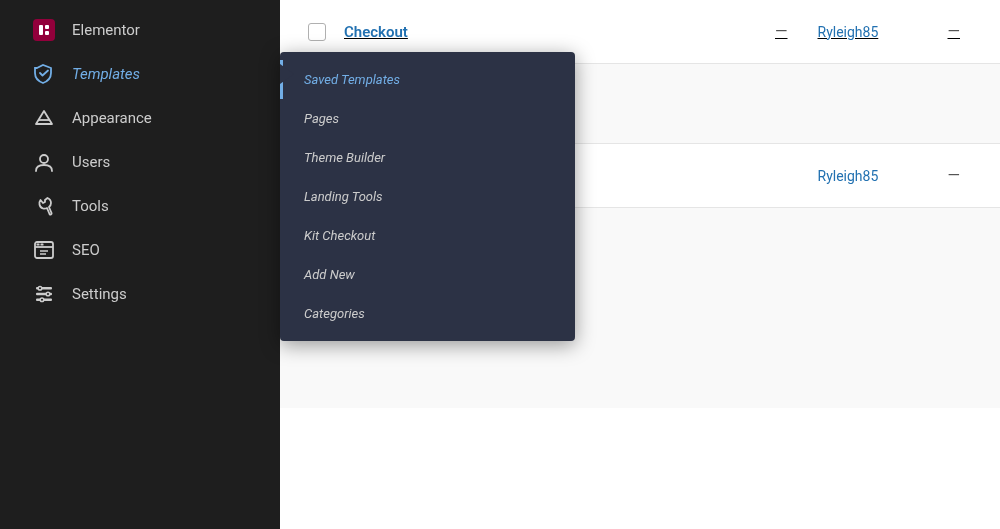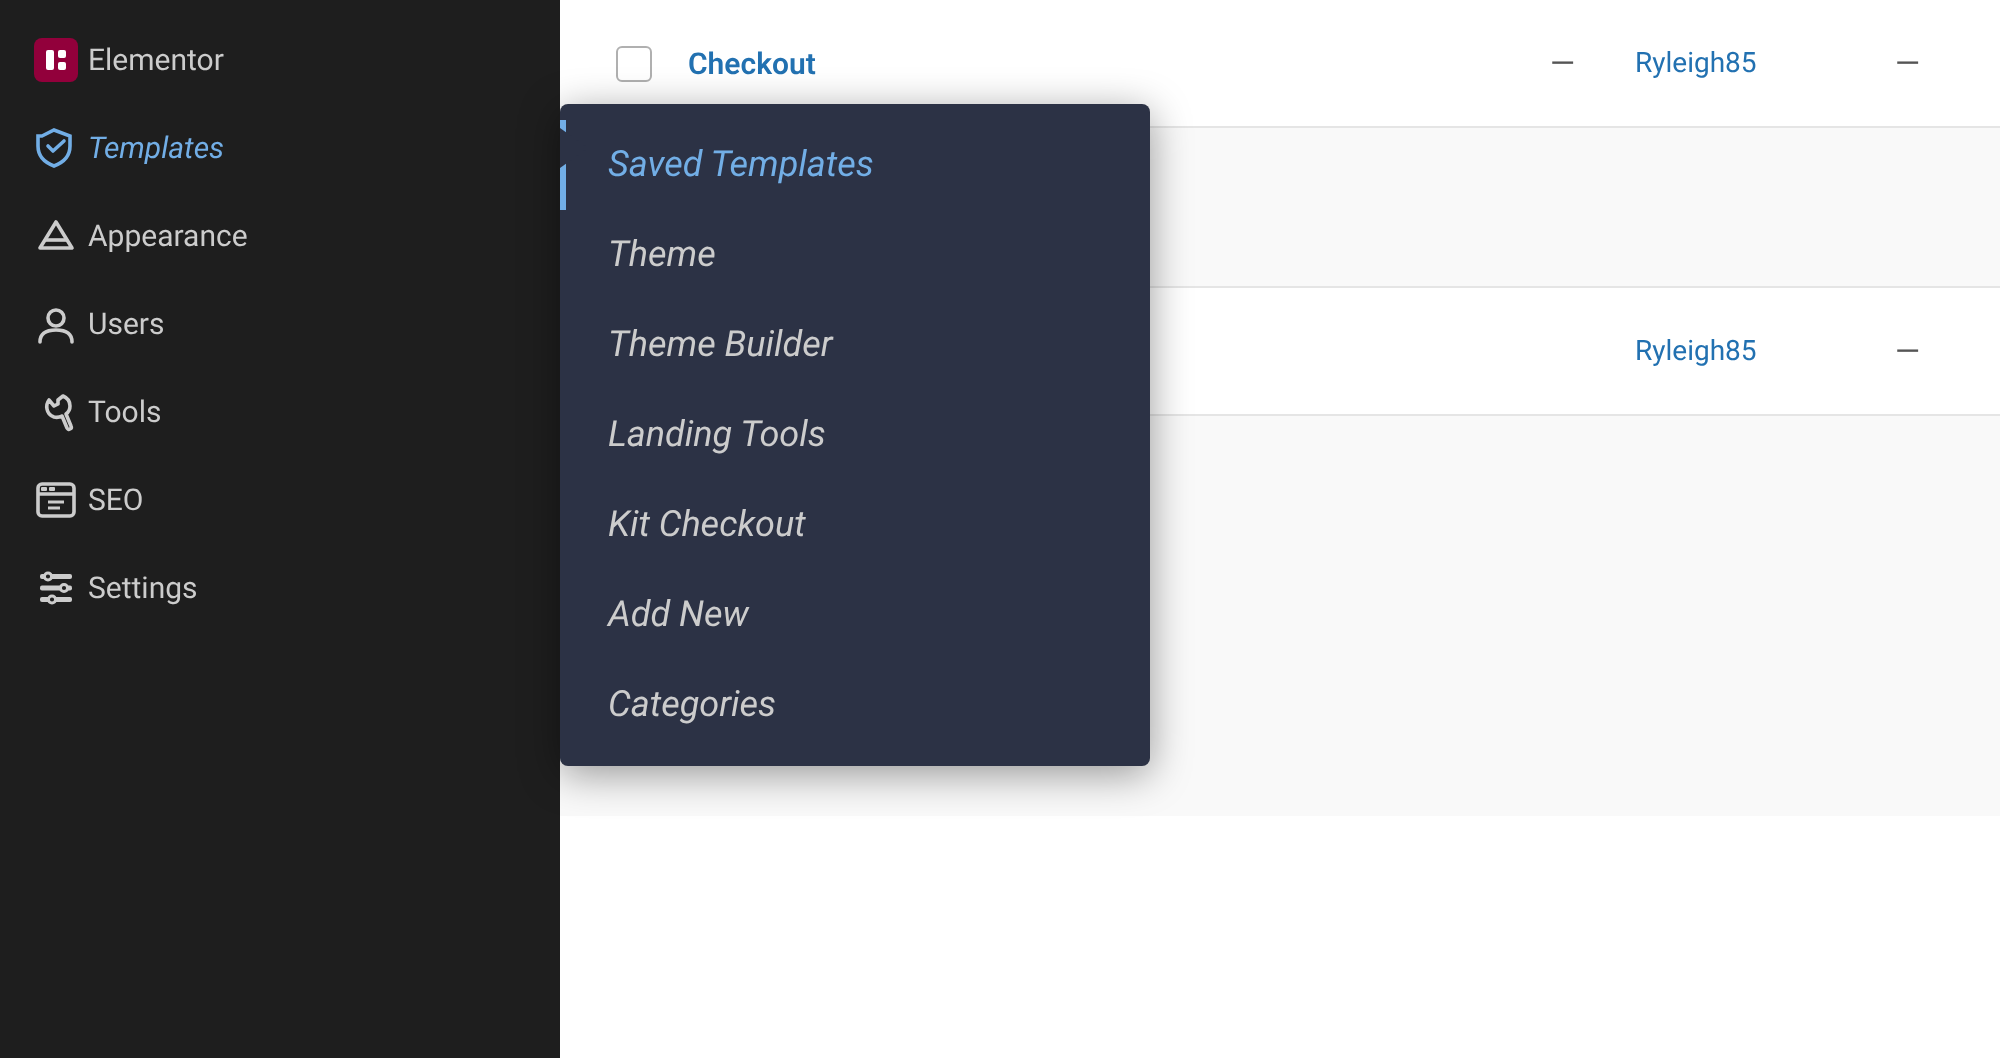--- a/index.html
+++ b/index.html
@@ -17,25 +17,25 @@
       width: 280px;
       background: #1e1e1e;
       height: 100%;
       flex-shrink: 0;
       padding-top: 8px;
     }
 
     .sidebar-item {
       display: flex;
       align-items: center;
-      padding: 10px 16px;
+      padding: 10px 32px;
       color: #ccc;
       cursor: pointer;
       font-size: 15px;
-      gap: 4px;
+      gap: 16px;
       position: relative;
     }
 
     .sidebar-item.active {
       color: #72aee6;
     }
 
     .sidebar-item.active .sidebar-icon {
       color: #72aee6;
     }
@@ -77,21 +77,21 @@
       background: #2c3245;
       border-radius: 4px;
       padding: 8px 0;
       z-index: 100;
       box-shadow: 0 4px 20px rgba(0,0,0,0.4);
     }
 
     .flyout-item {
       padding: 12px 24px;
       color: #ccc;
-      font-size: 18px;
+      font-size: 13px;
       cursor: pointer;
       display: flex;
       align-items: flex-end;
     }
 
     .flyout-item.active {
       color: #72aee6;
       border-left: 3px solid #72aee6;
       padding-left: 21px;
     }
@@ -108,20 +108,21 @@
       display: flex;
       align-items: center;
       padding: 18px 24px;
       border-bottom: 1px solid #e5e5e5;
       gap: 20px;
       background: #f9f9f9;
     }
 
     .content-row:first-child {
       background: #fff;
+      text-decoration: underline;
     }
 
     .content-row:nth-child(2) {
       background: #f9f9f9;
     }
 
     .checkbox {
       width: 18px;
       height: 18px;
       border: 1px solid #b0b0b0;
@@ -194,21 +195,21 @@
       </span>
       <span class="sidebar-label">Templates</span>
     </div>
     <div class="chevron"></div>
 
     <div class="dropdown-flyout">
       <div class="flyout-item active">
         <span>Saved Templates</span>
       </div>
       <div class="flyout-item">
-        <span>Theme</span>
+        <span>Pages</span>
       </div>
       <div class="flyout-item">
         <span>Theme Builder</span>
       </div>
       <div class="flyout-item">
         <span>Landing Tools</span>
       </div>
       <div class="flyout-item">
         <span>Kit Checkout</span>
       </div>

